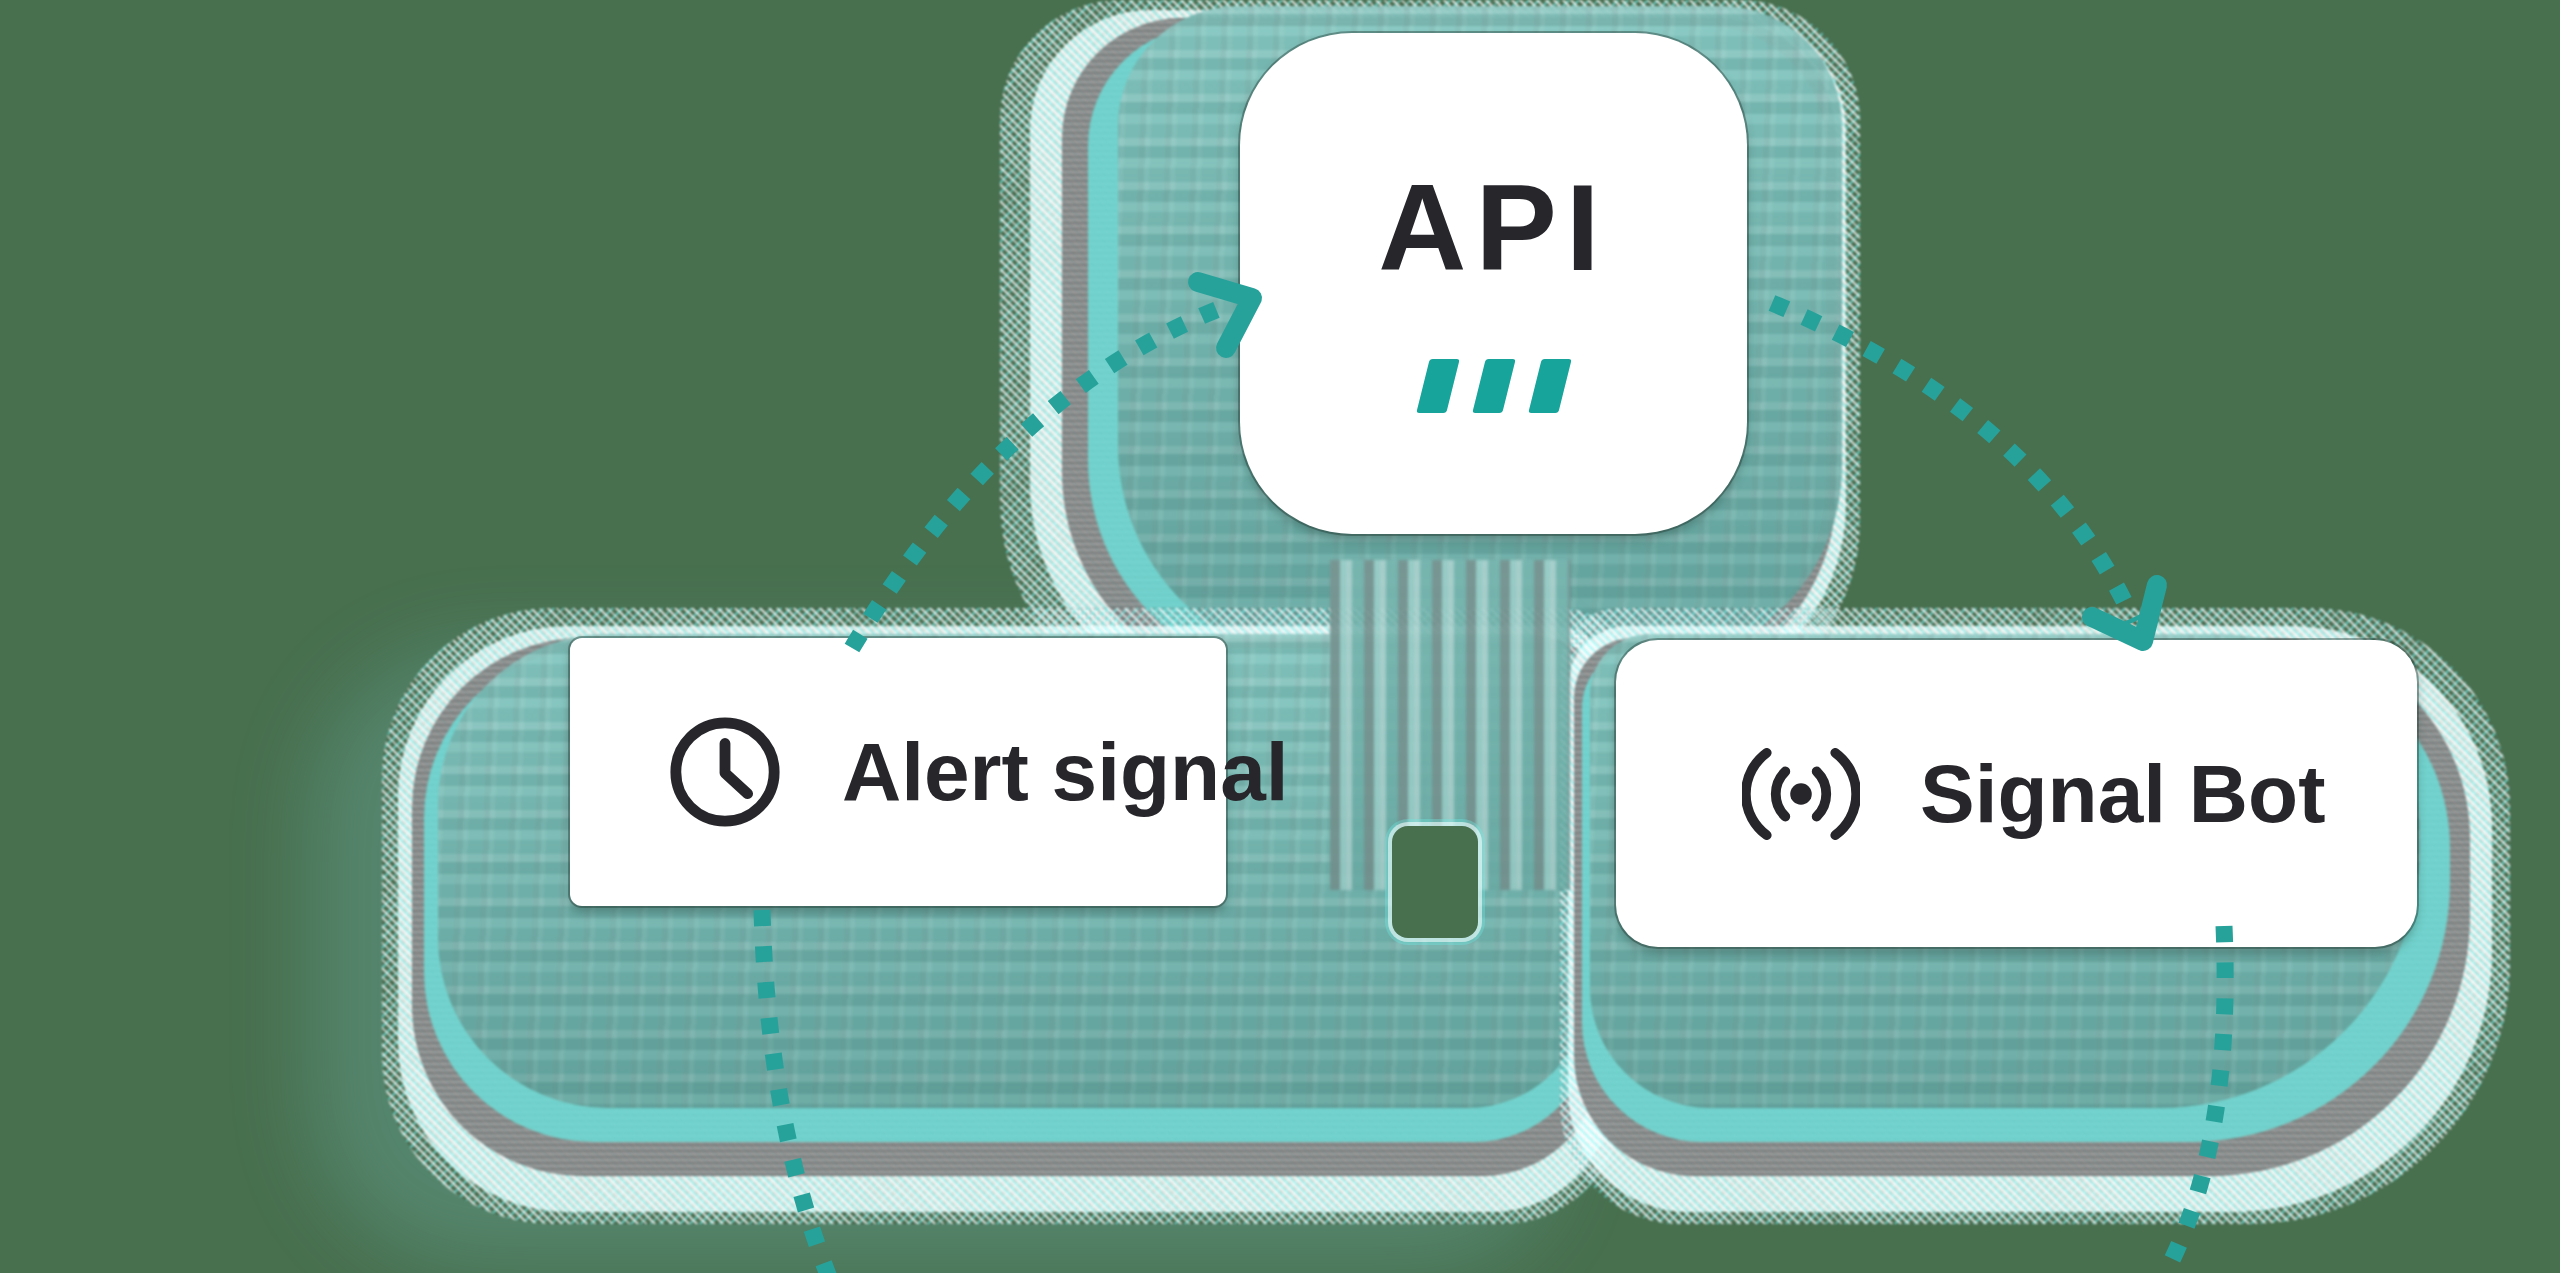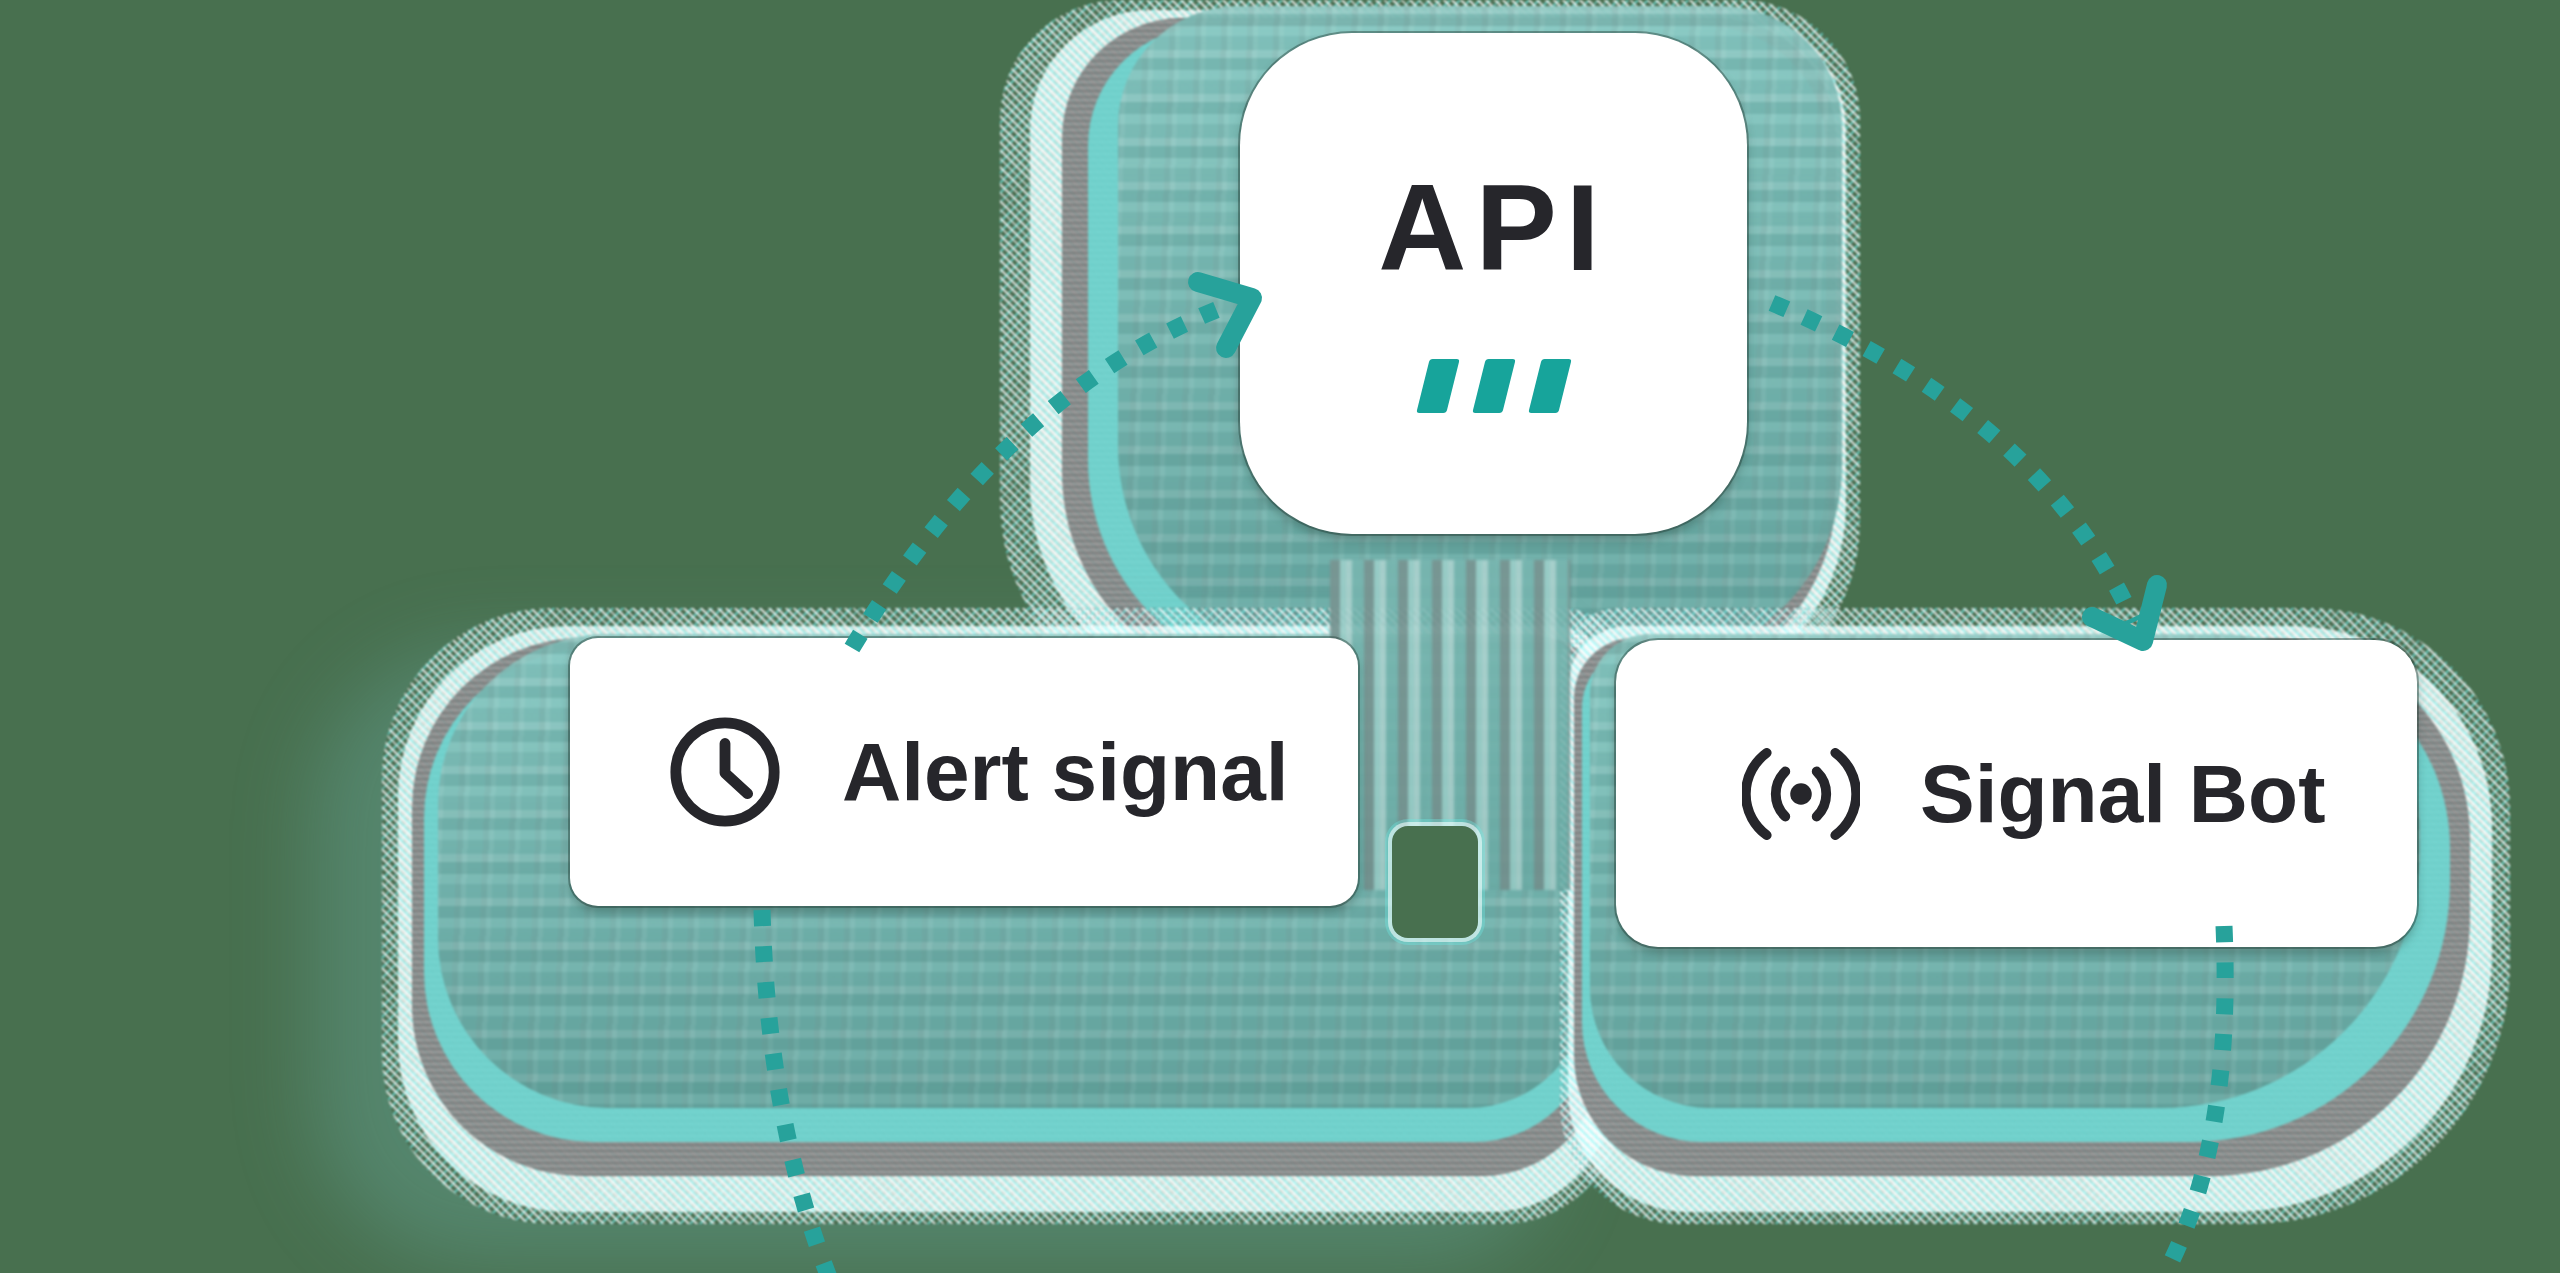--- a/index.html
+++ b/index.html
@@ -71,21 +71,21 @@
   .card{
     position:absolute;background:#fff;
     box-shadow:0 0 0 2px rgba(30,55,48,.40), 0 6px 10px rgba(35,60,52,.35);
     display:flex;align-items:center;color:#26262B;
   }
   .card-api{left:1240px;top:33px;width:507px;height:501px;border-radius:112px;
     flex-direction:column;justify-content:flex-start;padding-top:128px;box-sizing:border-box;}
   .api-title{font-size:122px;font-weight:700;letter-spacing:9px;line-height:1.1;}
   .api-dashes{display:flex;gap:26px;margin-top:64px;}
   .api-dash{width:30px;height:54px;background:#17A49B;border-radius:3px;transform:skewX(-14deg);}
-  .card-alert{left:570px;top:638px;width:788px;height:268px;border-radius:28px;padding-left:96px;box-sizing:border-box;align-items:center;}
+  .card-alert{left:570px;top:638px;width:656px;height:268px;border-radius:12px;padding-left:96px;box-sizing:border-box;align-items:center;}
   .card-signal{left:1616px;top:640px;width:801px;height:307px;border-radius:42px;padding-left:126px;box-sizing:border-box;}
   .node-label{font-size:82px;font-weight:600;white-space:nowrap;}
   .card-alert .node-label{margin-left:58px;}
   .card-signal .node-label{margin-left:60px;}
   .node-icon{flex:0 0 auto;display:block;}
   
   .arrows{position:absolute;inset:0;z-index:40;}
 </style>
 </head>
 <body>

